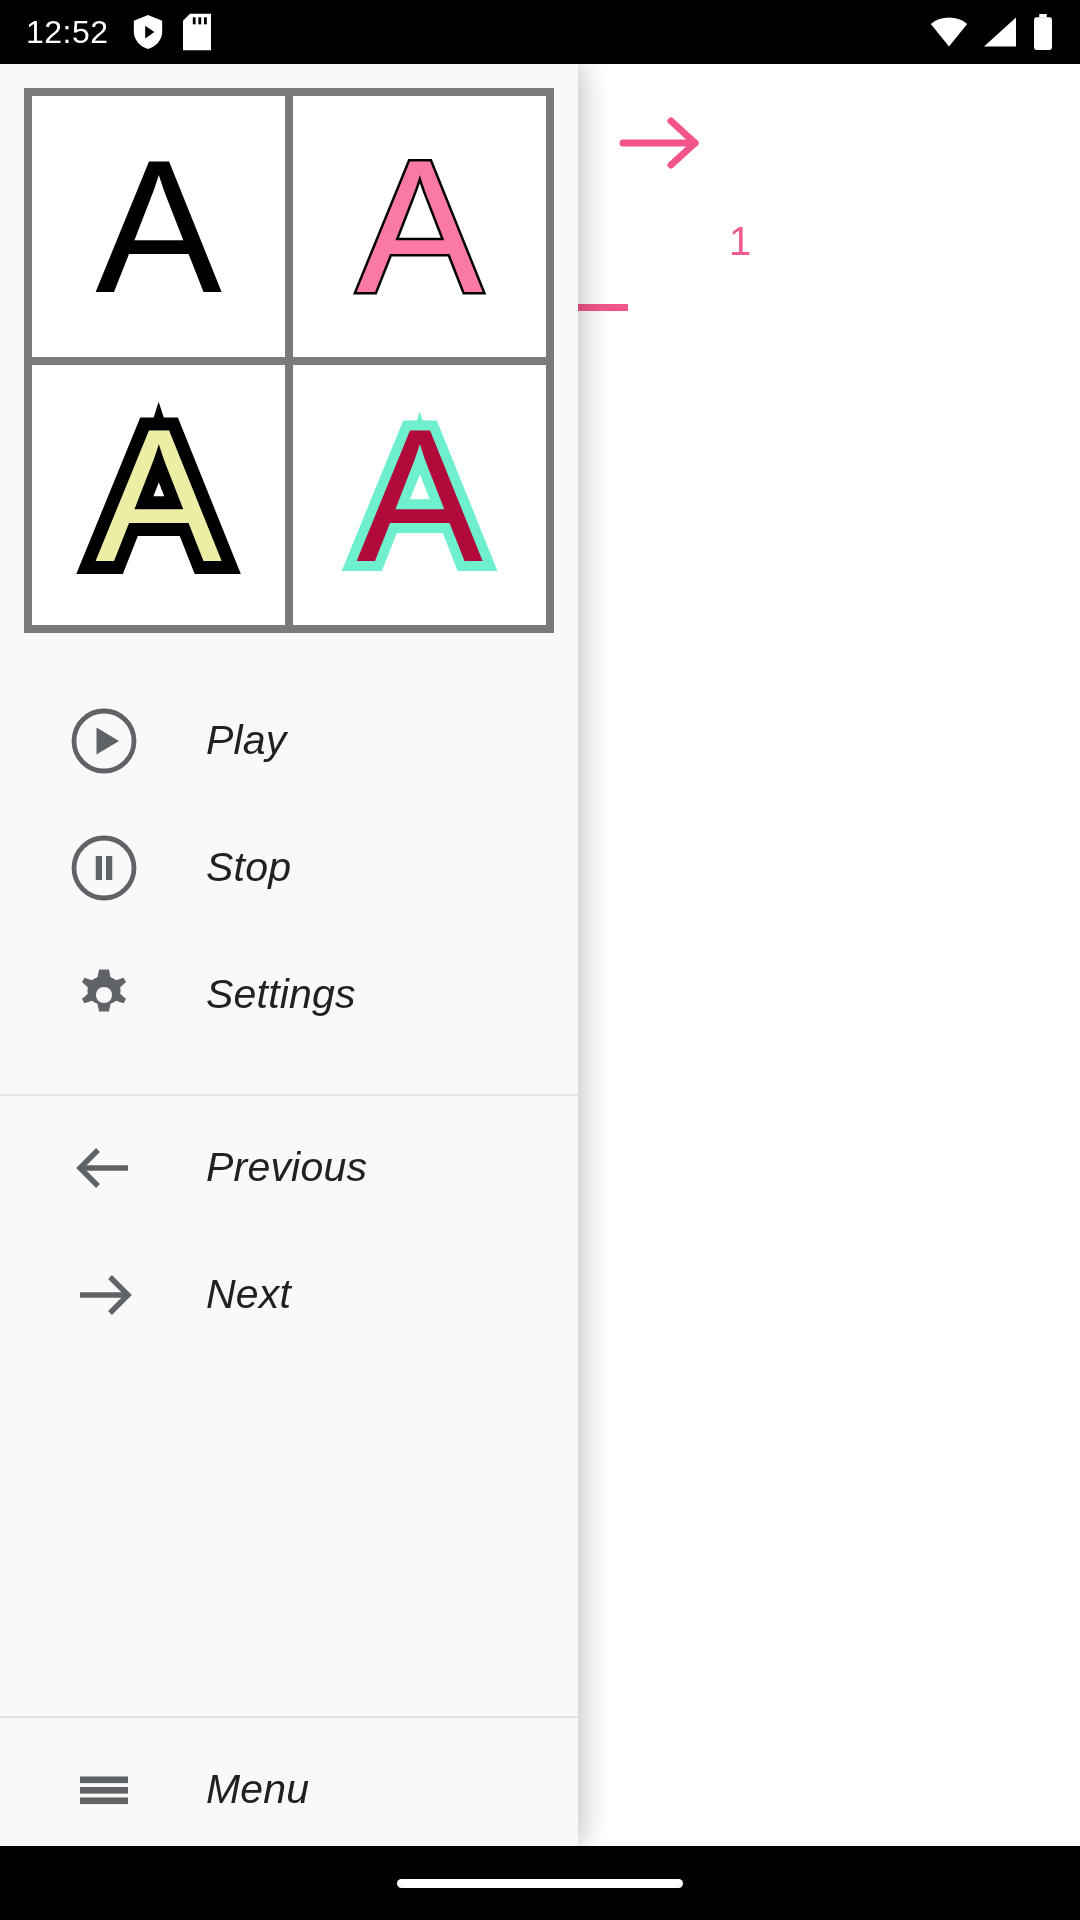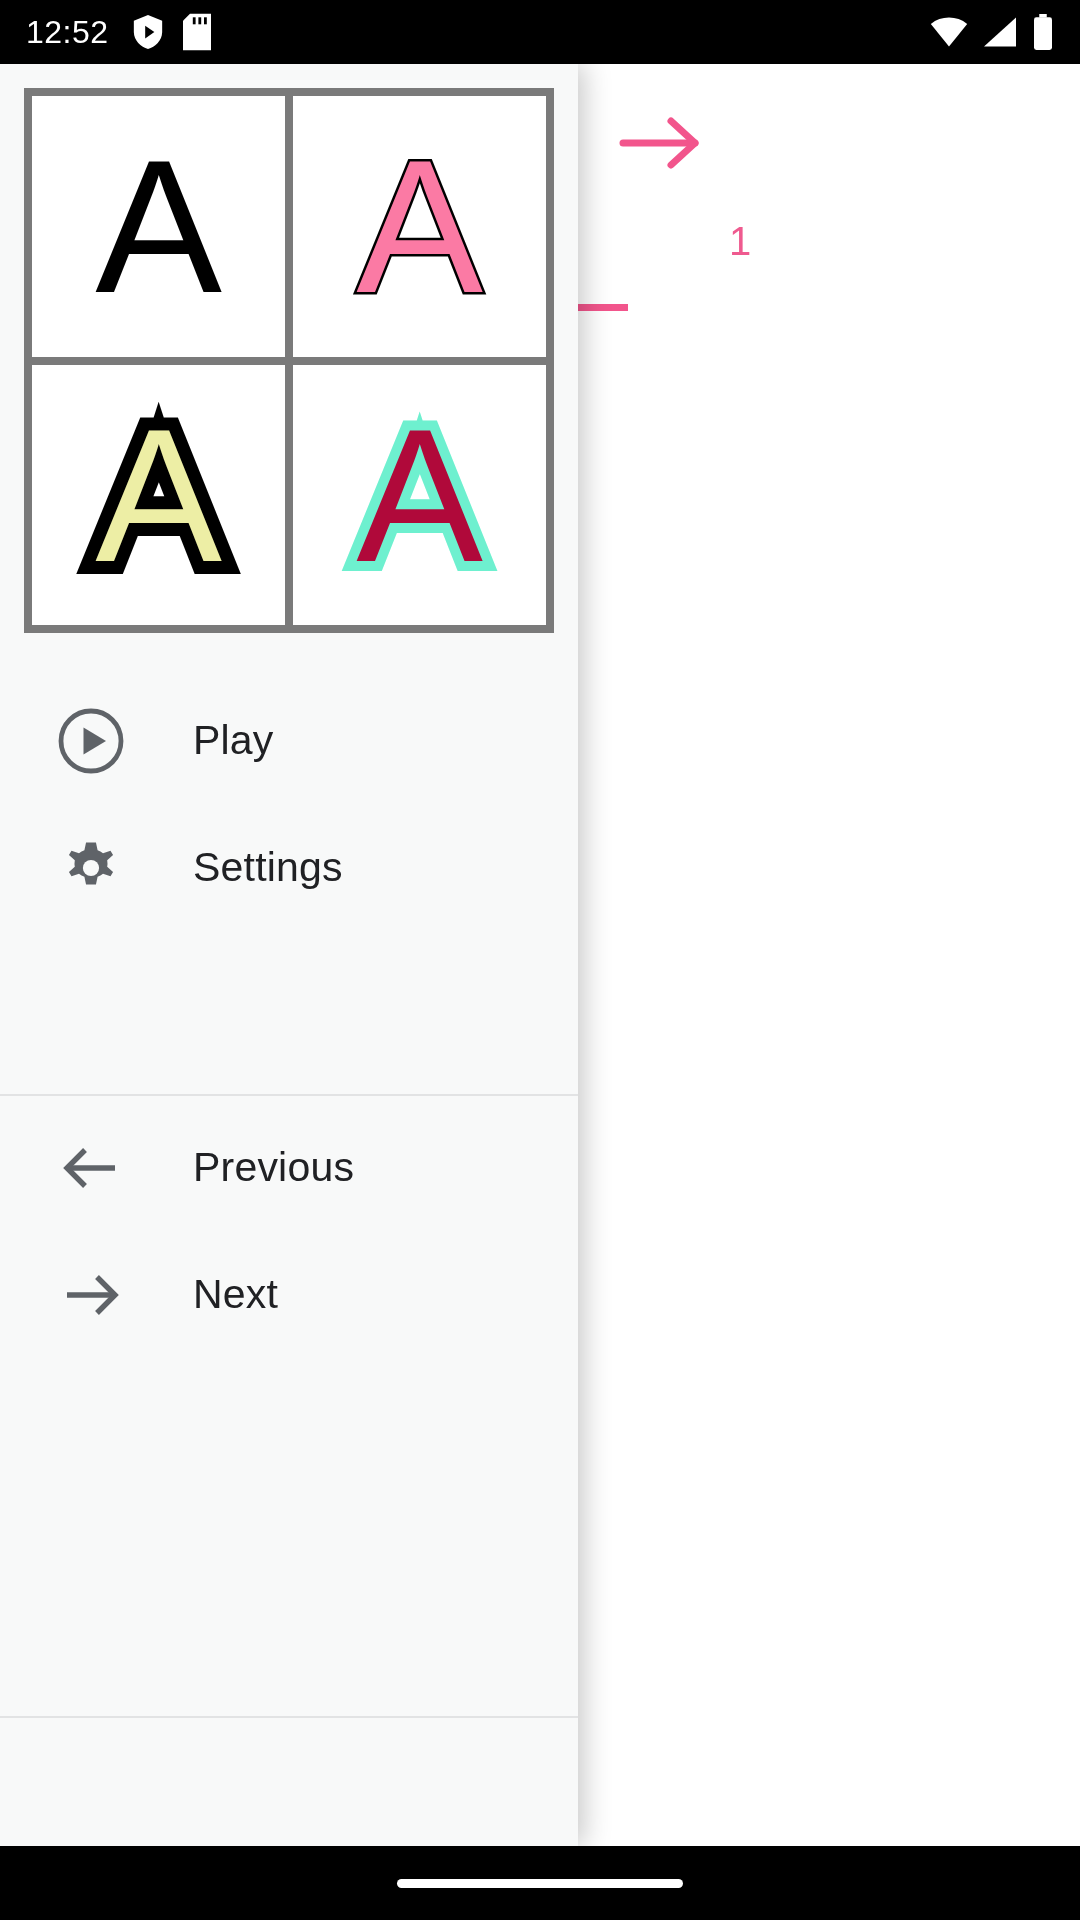--- a/index.html
+++ b/index.html
@@ -77,21 +77,21 @@
   .glyph {
     font-size:190px; line-height:1; font-weight:400;
     font-family:"Liberation Sans", sans-serif;
   }
   .g-plain { color:#000; }
   .g-pink  { color:#fb7aa4; -webkit-text-stroke:5px #000; paint-order:stroke fill; }
   .g-yellow{ color:#edeea5; -webkit-text-stroke:26px #000; paint-order:stroke fill; }
   .g-teal  { color:#b0093a; -webkit-text-stroke:20px #6ef0cf; paint-order:stroke fill; }
 
   
-  .menu-section { position:absolute; left:4px; width:681px; }
+  .menu-section { position:absolute; left:17px; width:681px;font-style:italic; }
   .sec-a { top:613px; }
   .sec-b { top:1040px;text-align:right; }
   .sec-c { top:1662px; }
   .divider {
     position:absolute; left:0; width:578px; height:2px; background:#e2e3e4;
   }
   .div-1 { top:1030px; }
   .div-2 { top:1652px; }
 
   .menu-item {
@@ -181,20 +181,30 @@
       <div class="menu-item">
         <span class="menu-icon">
           <svg width="72" height="72" viewBox="0 0 48 48">
             <circle cx="24" cy="24" r="20" fill="none" stroke="#5f6368" stroke-width="3.2"></circle>
             <path d="M19 15 L34 24 L19 33 Z" fill="#5f6368"></path>
           </svg>
         </span>
         <span class="menu-label">Play</span>
       </div>
 
+      <div class="menu-item">
+        <span class="menu-icon">
+          <svg width="72" height="72" viewBox="0 0 48 48">
+            <circle cx="24" cy="24" r="20" fill="none" stroke="#5f6368" stroke-width="3.2"></circle>
+            <rect x="18.5" y="16" width="4.2" height="16" fill="#5f6368"></rect>
+            <rect x="25.3" y="16" width="4.2" height="16" fill="#5f6368"></rect>
+          </svg>
+        </span>
+        <span class="menu-label">Stop</span>
+      </div>
 
       <div class="menu-item">
         <span class="menu-icon">
           <svg width="72" height="72" viewBox="0 0 48 48">
             <path fill="#5f6368" d="M24 7 l3.3 0 1.1 5.1 a12.6 12.6 0 0 1 3.6 2.1 l5-1.7 1.7 2.9 -3.9 3.4
                                      a12.7 12.7 0 0 1 0 4.4 l3.9 3.4 -1.7 2.9 -5-1.7 a12.6 12.6 0 0 1 -3.6 2.1
                                      l-1.1 5.1 -3.3 0 -3.3 0 -1.1 -5.1 a12.6 12.6 0 0 1 -3.6 -2.1 l-5 1.7 -1.7 -2.9
                                      3.9 -3.4 a12.7 12.7 0 0 1 0 -4.4 l-3.9 -3.4 1.7 -2.9 5 1.7 a12.6 12.6 0 0 1 3.6 -2.1
                                      l1.1 -5.1 z"></path>
             <circle cx="24" cy="24" r="5.4" fill="#f8f9f9"></circle>
@@ -226,20 +236,34 @@
           </svg>
         </span>
         <span class="menu-label">Next</span>
       </div>
 
 
     </div>
 
     <div class="divider div-2"></div>
 
+    <div class="menu-section sec-c">
+
+      <div class="menu-item">
+        <span class="menu-icon">
+          <svg width="72" height="72" viewBox="0 0 48 48">
+            <rect x="8" y="15" width="32" height="4.4" fill="#5f6368"></rect>
+            <rect x="8" y="22" width="32" height="4.4" fill="#5f6368"></rect>
+            <rect x="8" y="29" width="32" height="4.4" fill="#5f6368"></rect>
+          </svg>
+        </span>
+        <span class="menu-label">Menu</span>
+      </div>
+
+    </div>
   </div>
 
   <div class="statusbar">
     <span class="sb-clock">12:52</span>
     <span class="sb-left-icons">
       <svg class="sb-ico" width="34" height="38" viewBox="0 0 24 26">
         <path d="M12 1 L22 5 V13 C22 19 17 23.5 12 25 C7 23.5 2 19 2 13 V5 Z" fill="#fff"></path>
         <path d="M10 8.5 L16.5 13 L10 17.5 Z" fill="#000"></path>
       </svg>
       <svg class="sb-ico" width="28" height="38" viewBox="0 0 20 26">

